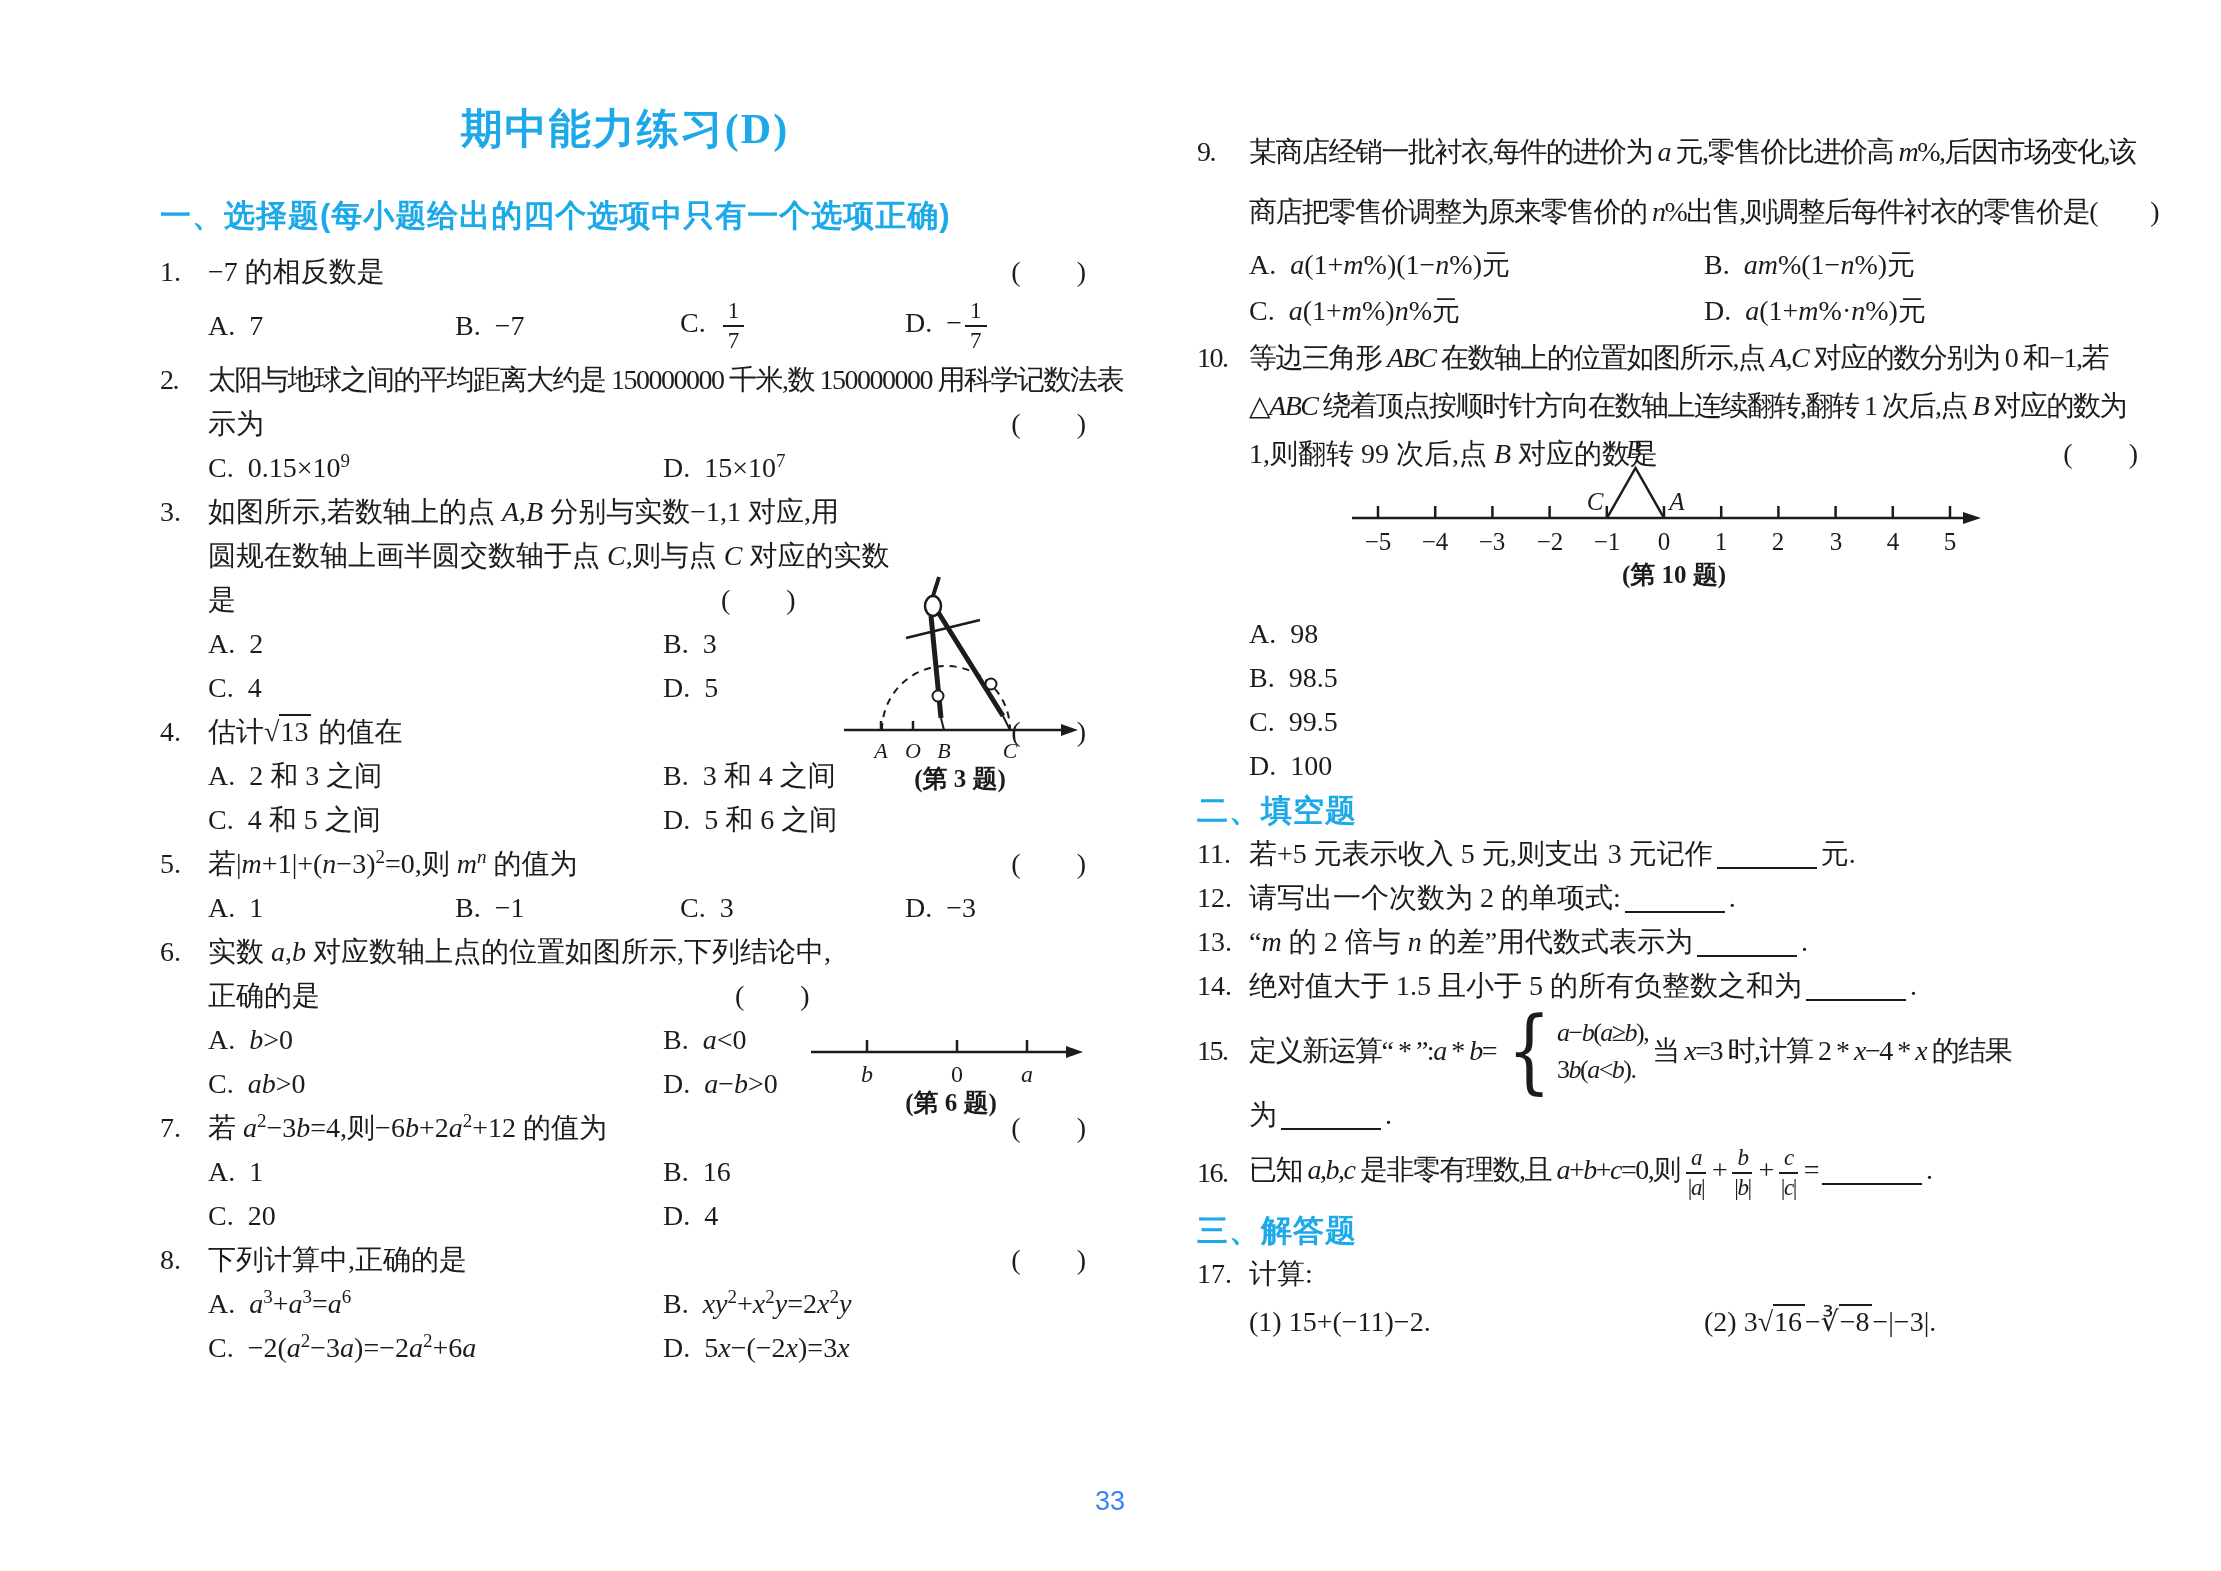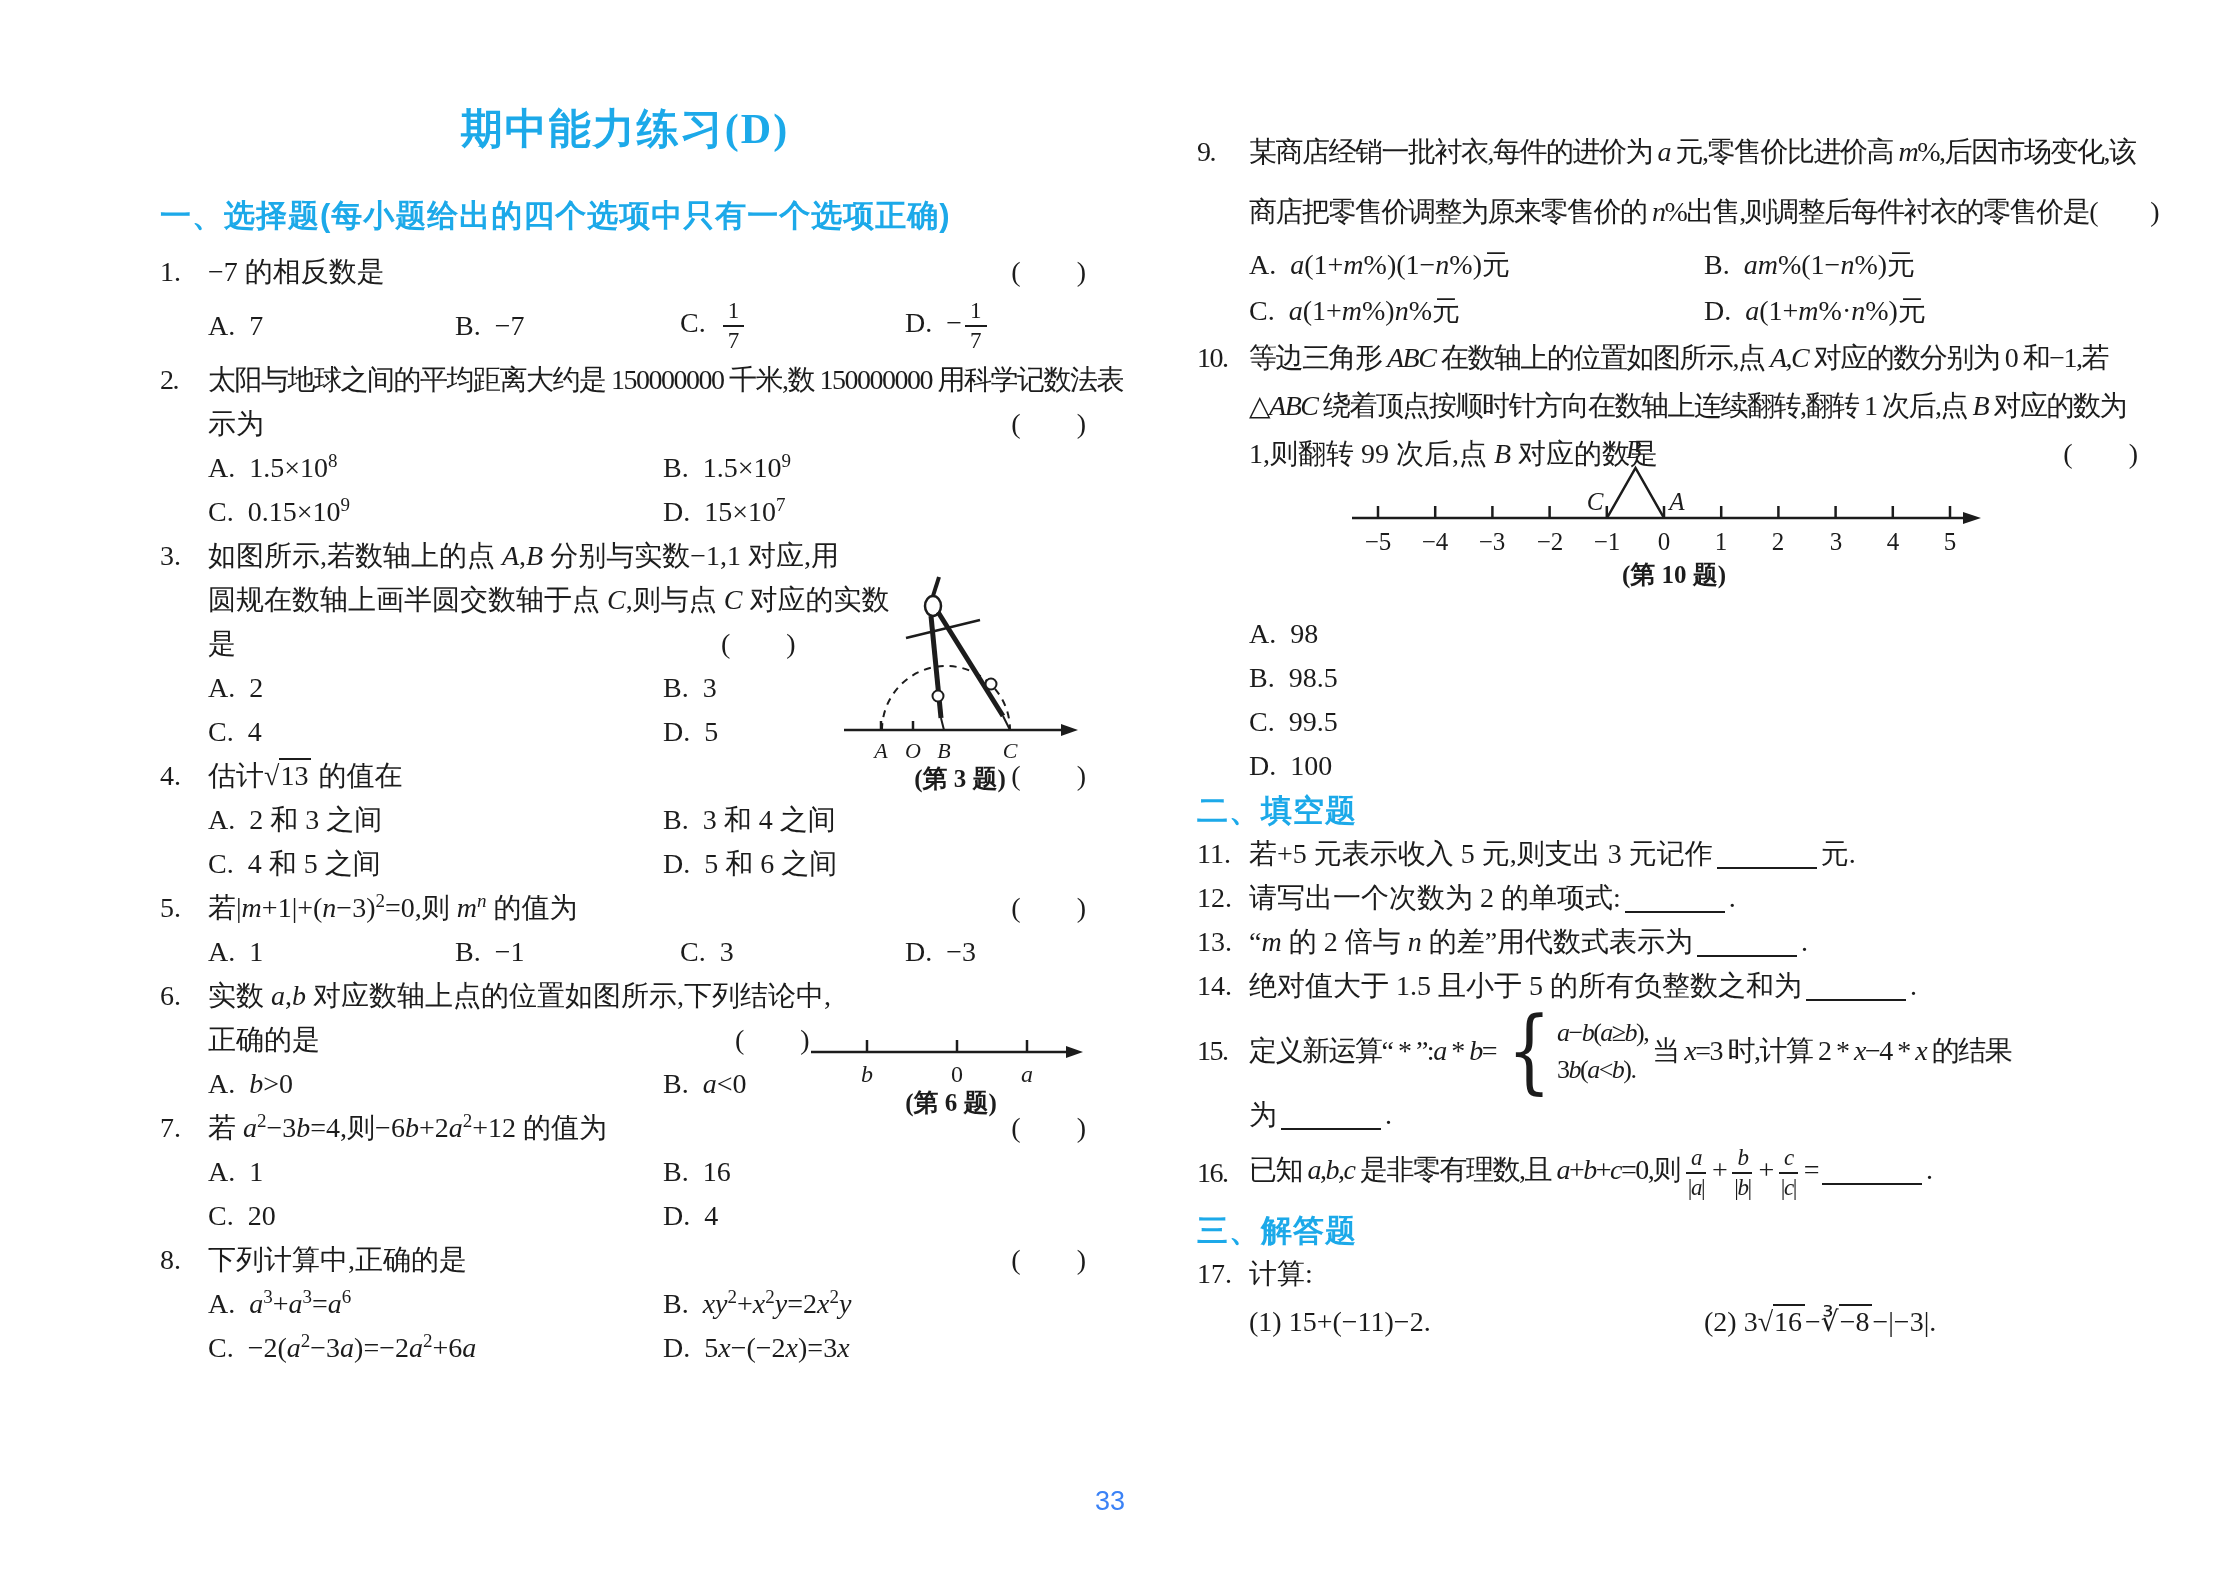--- a/index.html
+++ b/index.html
@@ -110,24 +110,20 @@
 
   <div>
     <div class="qline tight">
       <span class="qnum">2.</span><span>太阳与地球之间的平均距离大约是 150000000 千米,数 150000000 用科学记数法表</span>
     </div>
     <div class="qline">
       <span>示为</span>
       <span class="paren-r">(　　)</span>
     </div>
     <div class="optrow cols2">
-      <span class="opt">A. 1.5×10<sup>8</sup></span>
-      <span class="opt">B. 1.5×10<sup>9</sup></span>
-    </div>
-    <div class="optrow cols2">
       <span class="opt">C. 0.15×10<sup>9</sup></span>
       <span class="opt">D. 15×10<sup>7</sup></span>
     </div>
   </div>
 
   <div>
     <div class="qline">
       <span class="qnum">3.</span><span>如图所示,若数轴上的点 <i>A</i>,<i>B</i> 分别与实数−1,1 对应,用</span>
     </div>
     <div class="qline"><span>圆规在数轴上画半圆交数轴于点 <i>C</i>,则与点 <i>C</i> 对应的实数</span></div>
@@ -175,20 +171,24 @@
   <div>
     <div class="qline">
       <span class="qnum">6.</span><span>实数 <i>a</i>,<i>b</i> 对应数轴上点的位置如图所示,下列结论中,</span>
     </div>
     <div class="qline">
       <span>正确的是</span><span class="paren-mid m415">(　　)</span>
     </div>
     <div class="optrow cols2">
       <span class="opt">A. <i>b</i>&gt;0</span>
       <span class="opt">B. <i>a</i>&lt;0</span>
+    </div>
+    <div class="optrow cols2">
+      <span class="opt">C. <i>ab</i>&gt;0</span>
+      <span class="opt">D. <i>a</i>−<i>b</i>&gt;0</span>
     </div>
   </div>
 
   <div>
     <div class="qline">
       <span class="qnum">7.</span><span>若 <i>a</i><sup>2</sup>−3<i>b</i>=4,则−6<i>b</i>+2<i>a</i><sup>2</sup>+12 的值为</span>
       <span class="paren-r">(　　)</span>
     </div>
     <div class="optrow cols2">
       <span class="opt">A. 1</span>

